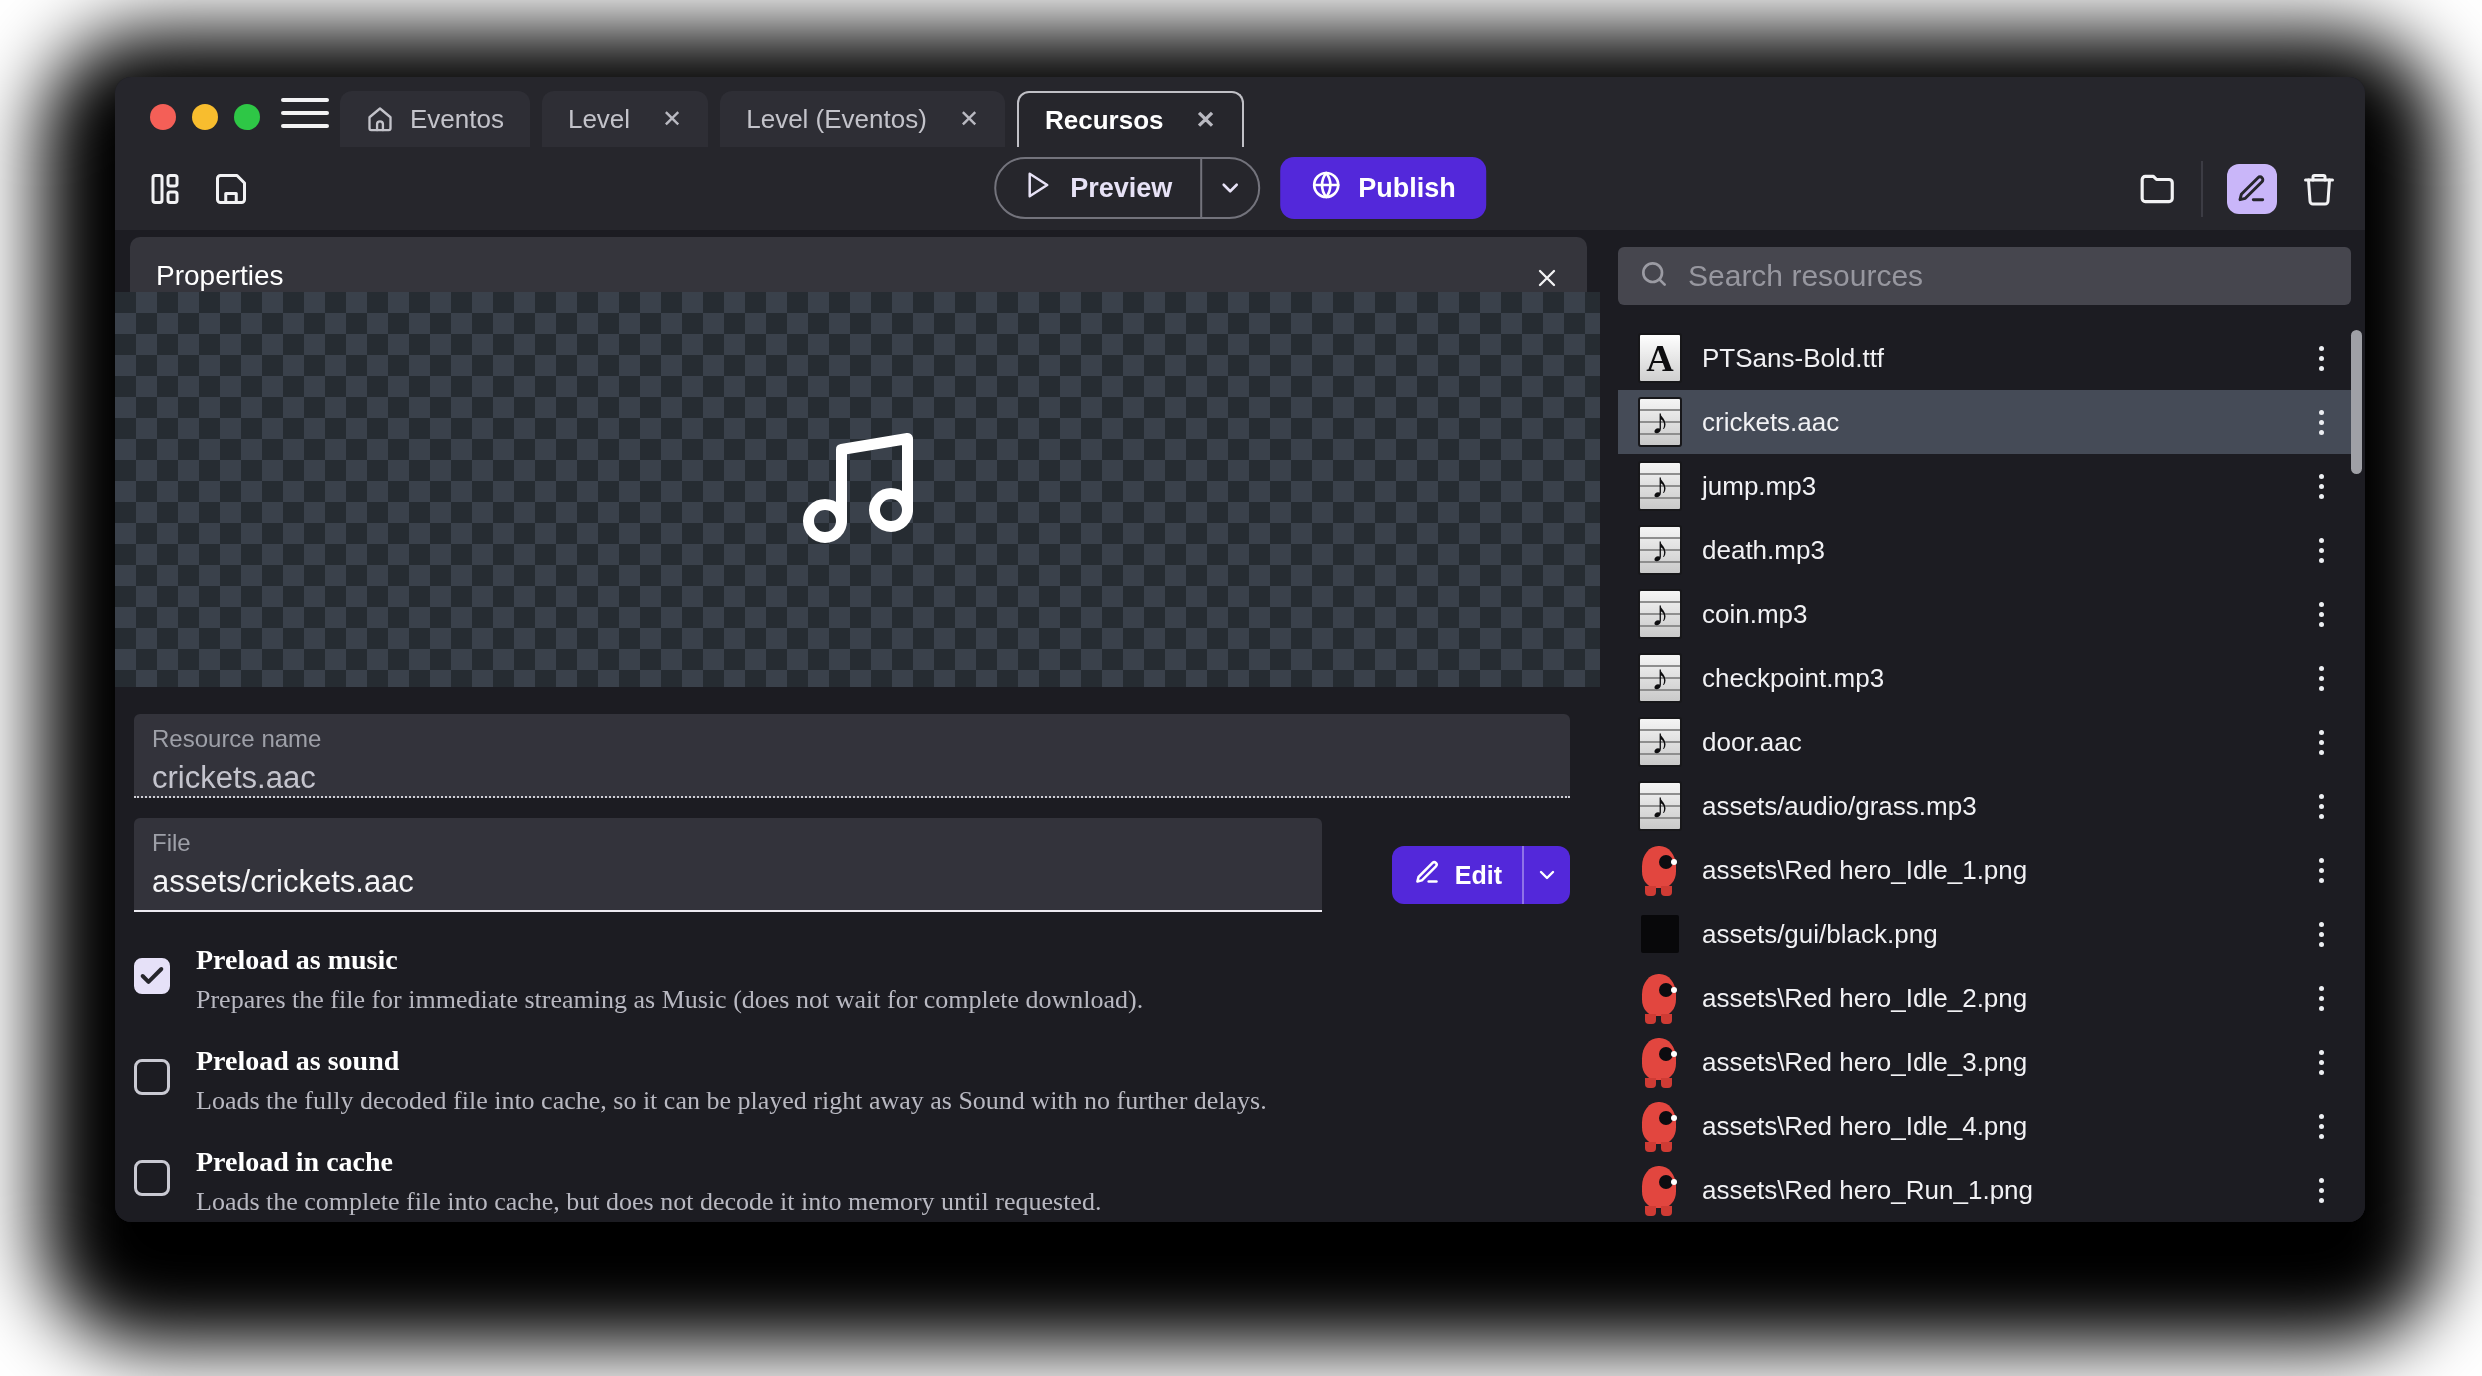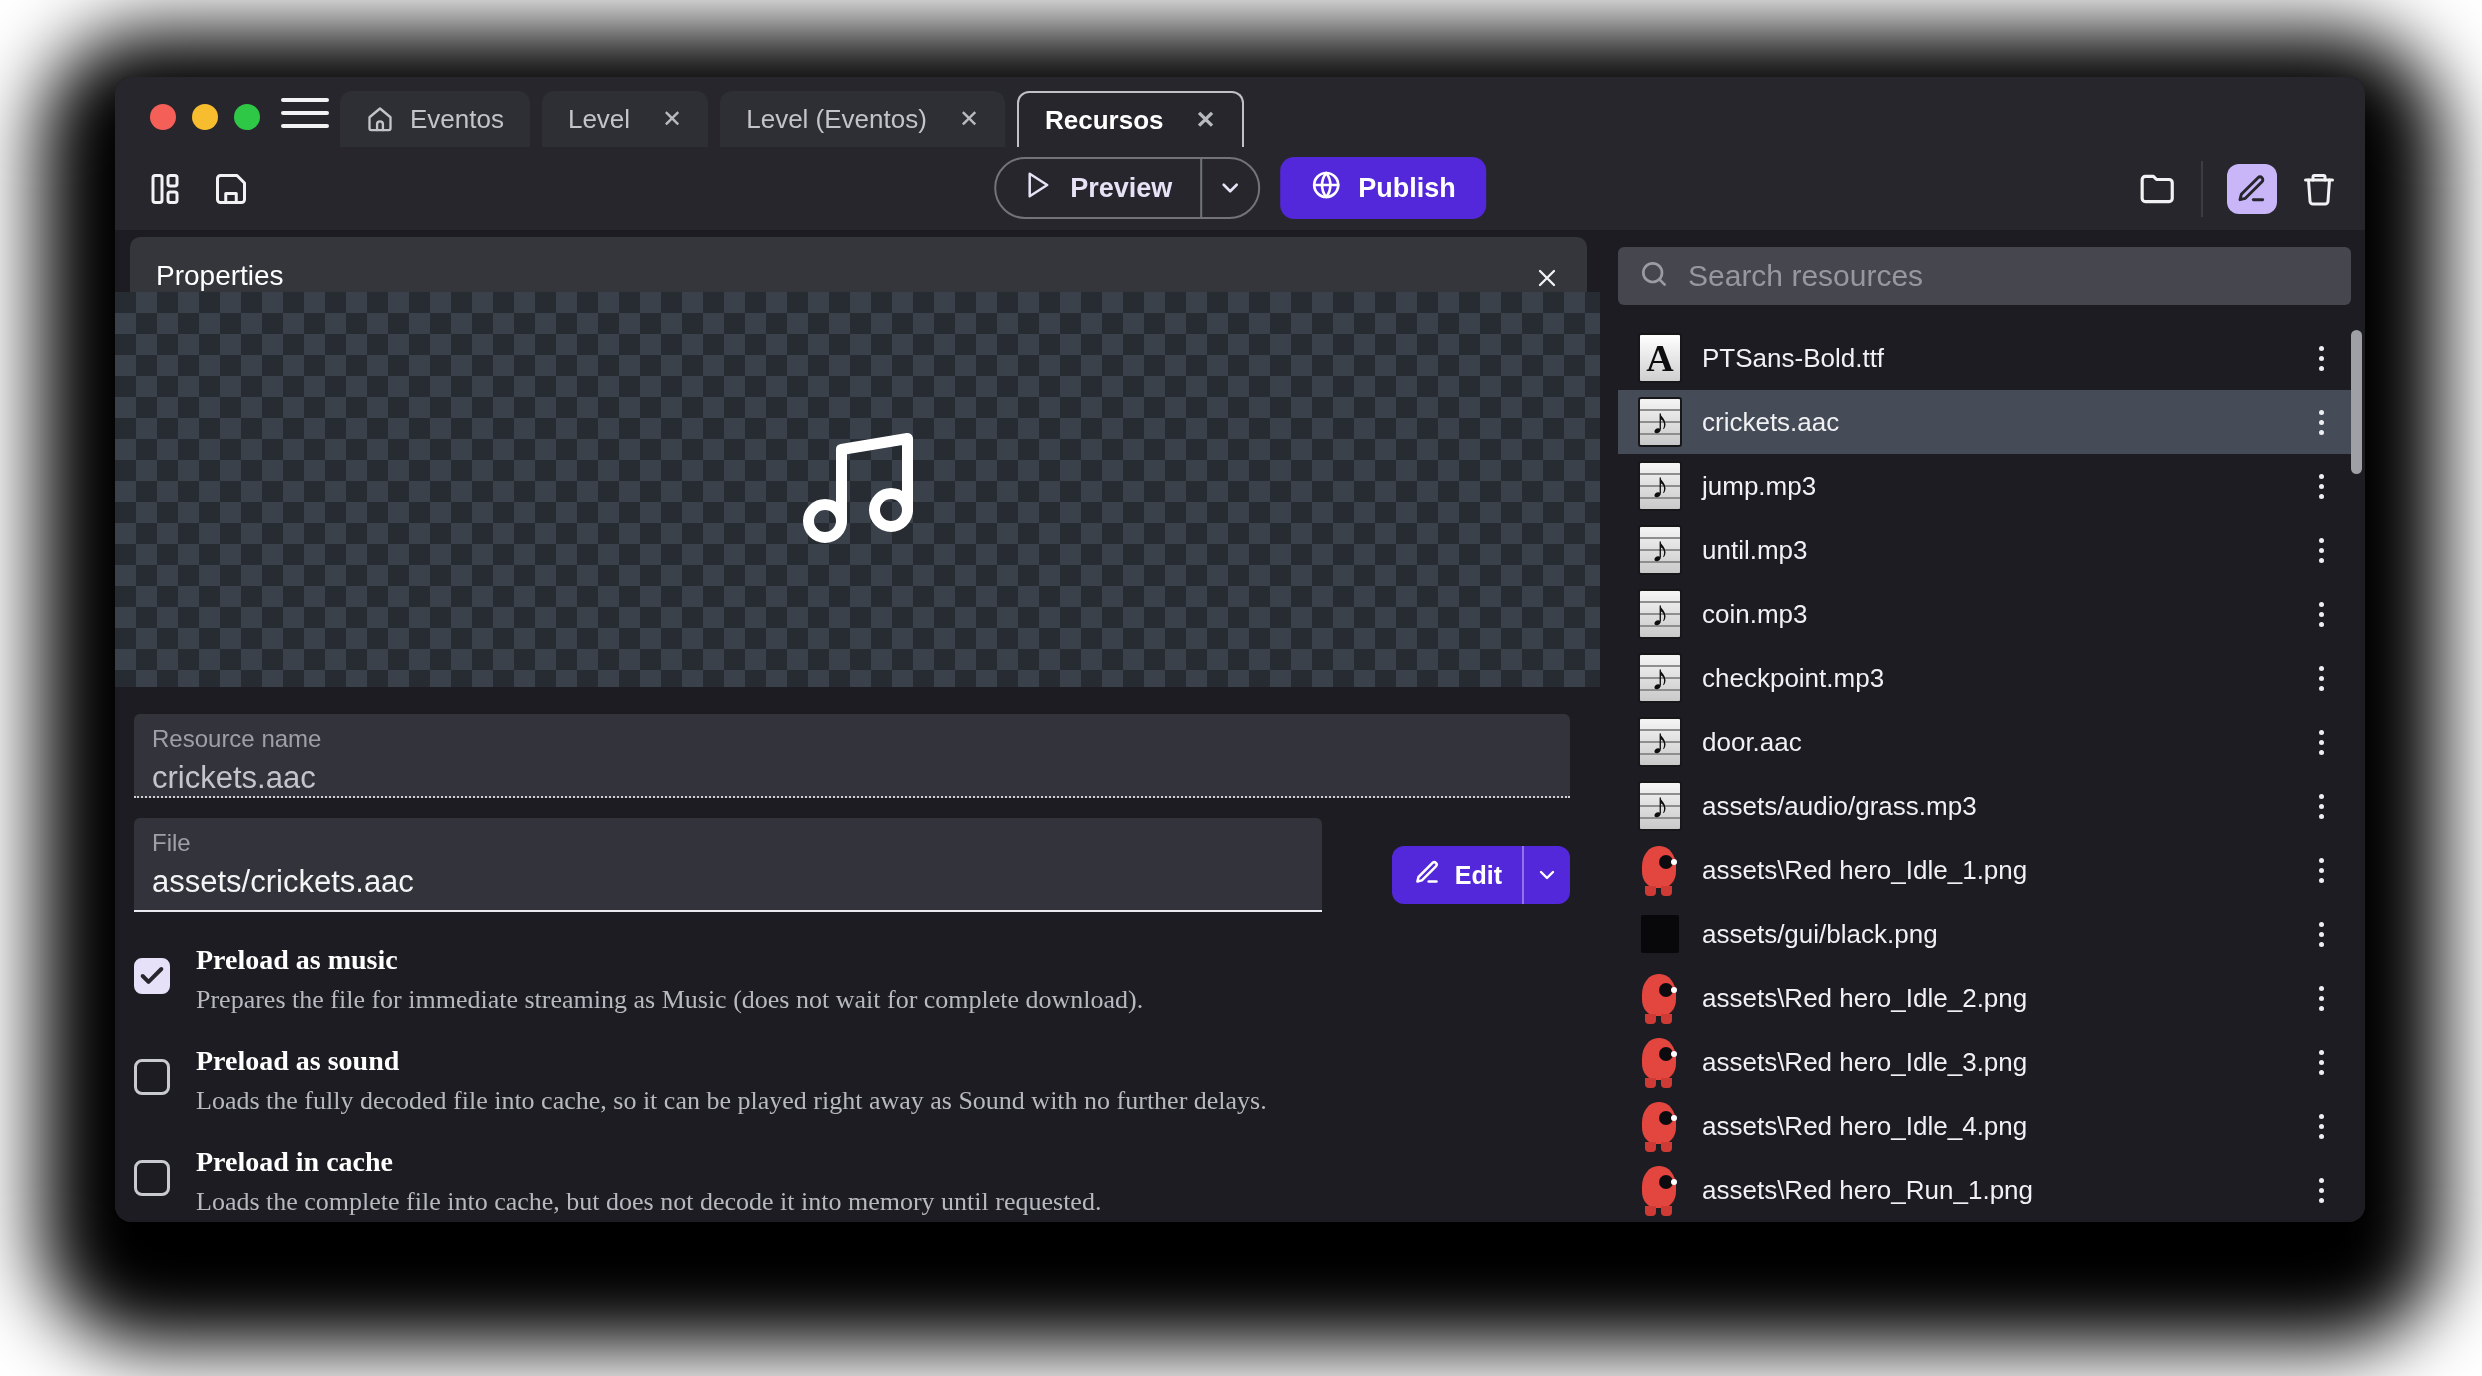--- a/index.html
+++ b/index.html
@@ -347,21 +347,21 @@
                 <i></i>
                 <i></i>
               </span>
             </div>
             <div class="res-row">
               <span class="res-ic">
                 <span class="ic-file">
                   <span class="glyph">♪</span>
                 </span>
               </span>
-              <span class="res-label">until.mp3</span>
+              <span class="res-label">death.mp3</span>
               <span class="kebab">
                 <i></i>
                 <i></i>
                 <i></i>
               </span>
             </div>
             <div class="res-row">
               <span class="res-ic">
                 <span class="ic-file">
                   <span class="glyph">♪</span>

